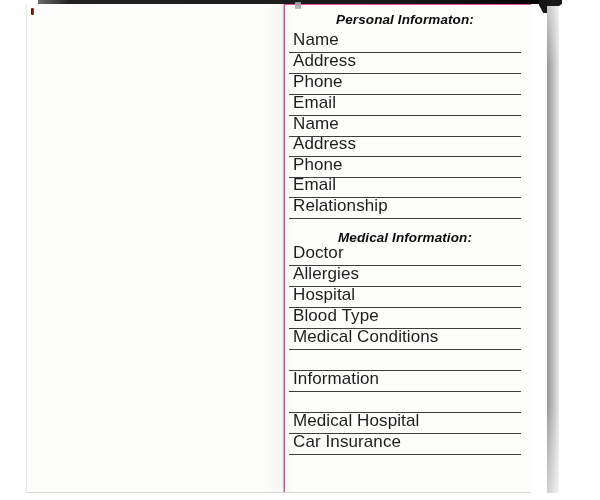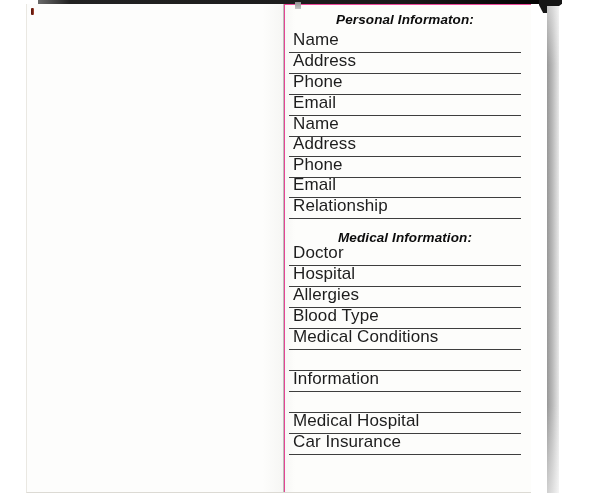--- a/index.html
+++ b/index.html
@@ -111,24 +111,24 @@
             <div class="row">
               <span class="field-label">Relationship</span>
             </div>
           </section>
           <section class="section">
             <div class="section-title">Medical Information:</div>
             <div class="row">
               <span class="field-label">Doctor</span>
             </div>
             <div class="row">
-              <span class="field-label">Hospital</span>
+              <span class="field-label">Allergies</span>
             </div>
             <div class="row">
-              <span class="field-label">Allergies</span>
+              <span class="field-label">Hospital</span>
             </div>
             <div class="row">
               <span class="field-label">Blood Type</span>
             </div>
             <div class="row">
               <span class="field-label">Medical Conditions</span>
             </div>
             <div class="row">
               <span class="field-label"></span>
             </div>

